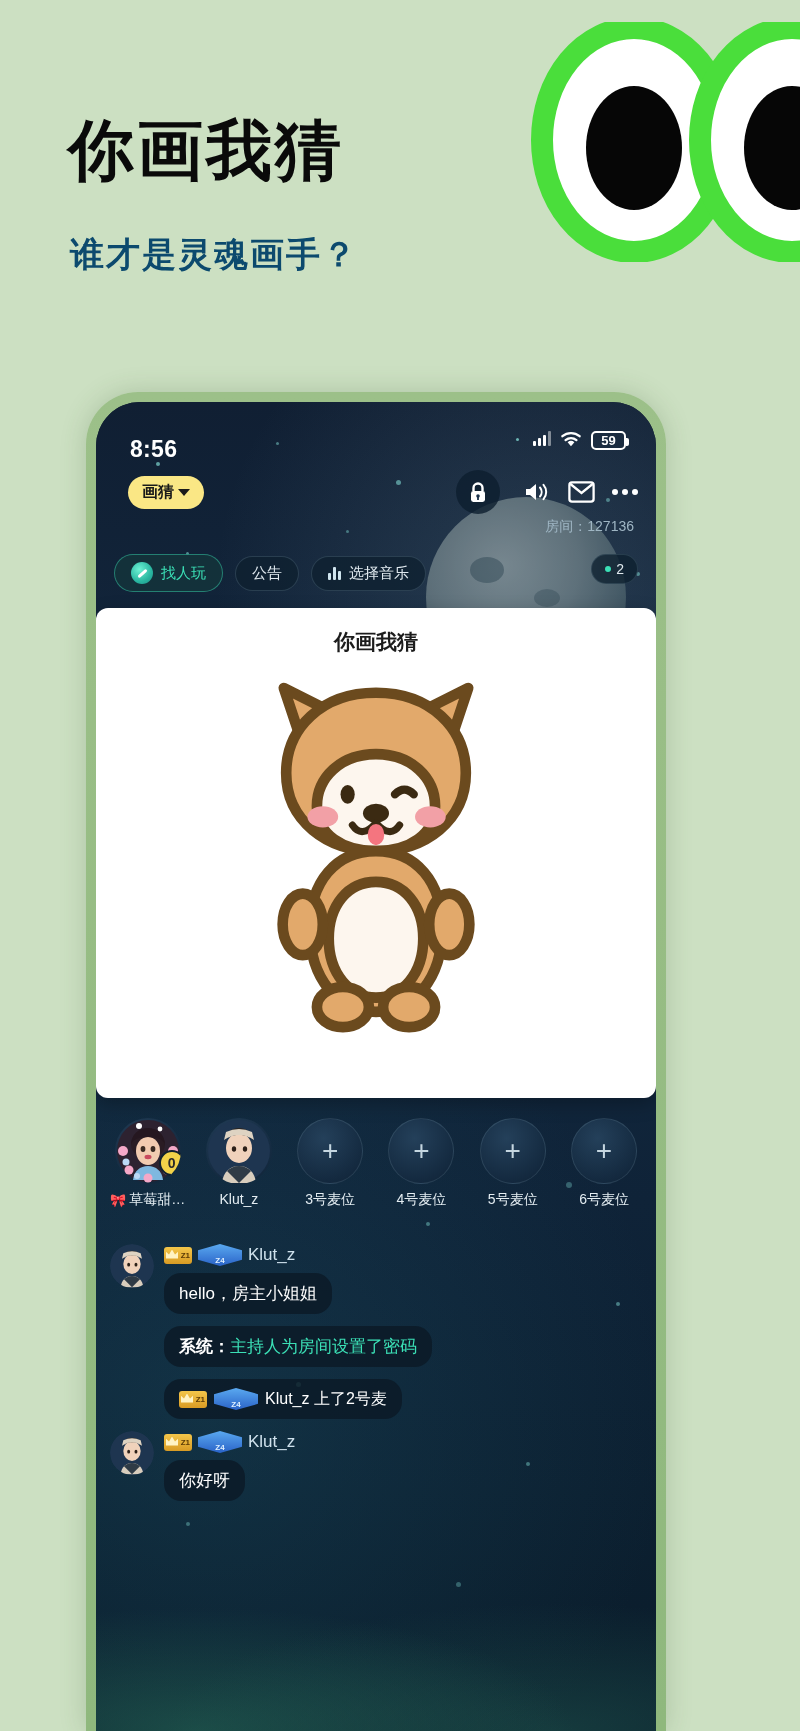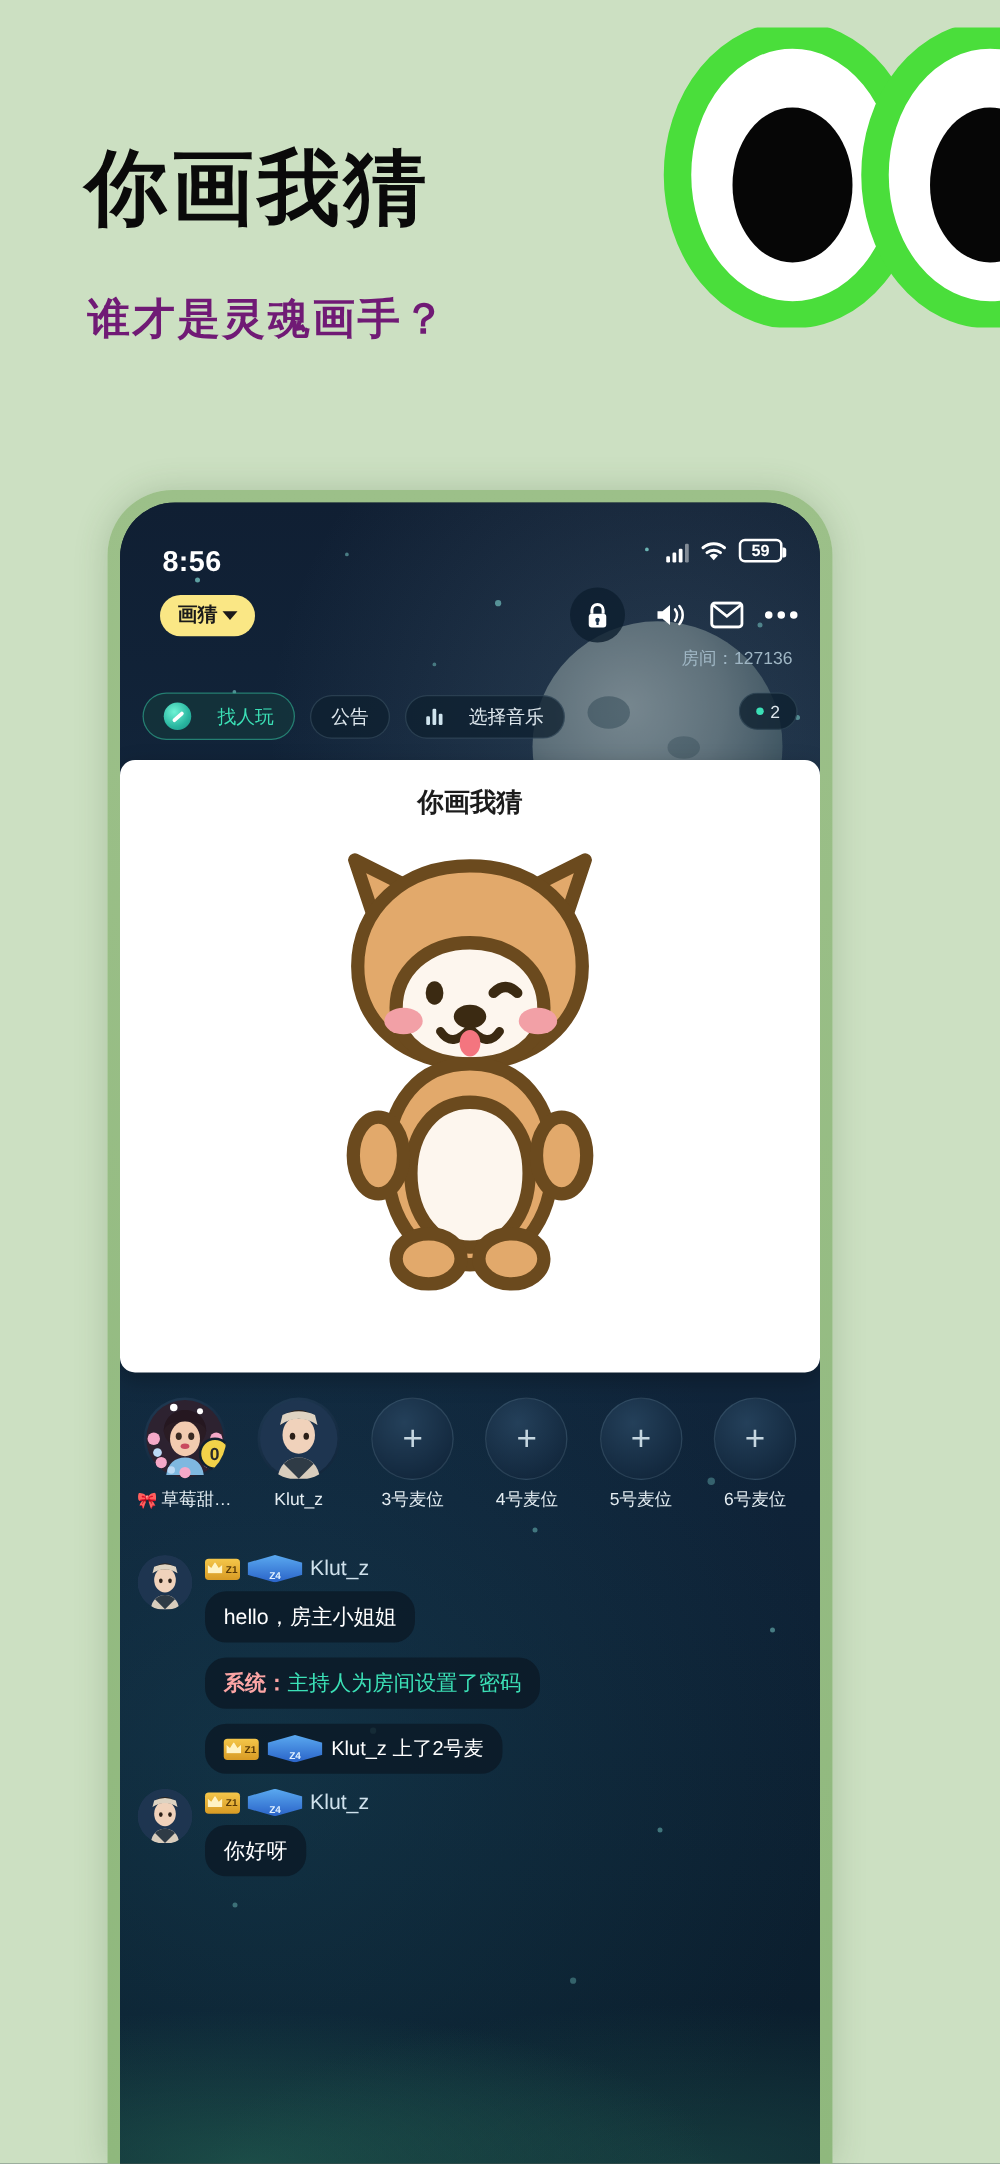--- a/index.html
+++ b/index.html
@@ -26,21 +26,21 @@
     color: #0a0a0a;
     line-height: 1;
     font-family: "DejaVu Sans", sans-serif;
   }
   .promo-sub {
     position: absolute;
     left: 70px; top: 232px;
     font-size: 34px;
     font-weight: 800;
     letter-spacing: 2px;
-    color: #701a75;
+    color: #0c4a6e;
     font-family: "DejaVu Sans", sans-serif;
   }
   .eyes {
     position: absolute;
     right: -58px; top: 22px;
   }
 
   
   .phone {
     position: absolute;
@@ -89,21 +89,21 @@
                 radial-gradient(ellipse at 82% 100%, rgba(35,95,85,.45) 0%, rgba(35,95,85,0) 60%);
   }
 
   
   .statusbar {
     position: absolute; left:0; top:0; width:100%; height:62px;
     display:flex; align-items:center; justify-content:space-between;
     padding: 14px 30px 0 34px; color:#fff;
   }
   .sb-time { font-size:23px; font-weight:700; letter-spacing:.3px;margin-top:18px; }
-  .sb-right { display:flex; align-items:flex-end; gap:9px; }
+  .sb-right { display:flex; align-items:flex-start; gap:9px; }
   .sig { display:flex; align-items:flex-end; gap:2px; height:15px; }
   .sig i { display:block; width:3px; background:#fff; border-radius:1px; }
   .batt {
     min-width:35px; height:19px; border:2px solid #fff; border-radius:5px;
     font-size:13px; font-weight:700; color:#fff;
     display:flex; align-items:center; justify-content:center;
     position:relative;
   }
   .batt::after{content:'';position:absolute;right:-5px;top:5px;width:3px;height:8px;background:#fff;border-radius:0 2px 2px 0;}
 
@@ -153,21 +153,21 @@
   .dots { display:flex; gap:4px; }
   .dots i{width:6px;height:6px;border-radius:50%;background:#fff;display:block;}
   .room-no {
     position:absolute; right:22px; top:116px;
     color:#9fb6c4; font-size:14px;
   }
 
   
   .tabs { position:absolute; left:18px; top:152px; display:flex; gap:12px; align-items:center;}
   .tab {
-    display:flex; align-items:center; gap:21px;
+    display:flex; align-items:center; gap:8px;
     background: rgba(14,32,48,.78);
     border:1px solid rgba(120,150,170,.25);
     border-radius: 20px;
     padding: 7px 16px;
     color:#dfe8ee; font-size:15px;
   }
   .tab.active { color:#3be0b6; border-color: rgba(59,224,182,.45); background:rgba(20,56,60,.7); }
   .tab-ico { width:22px;height:22px;border-radius:50%; flex:none;
     background: radial-gradient(circle at 38% 34%, #6ff3d5 0%, #29b6a0 60%, #1b8e86 100%);
     position:relative; }
@@ -250,21 +250,21 @@
     display:flex;align-items:flex-end;justify-content:center;
     font-size:8px;color:#dff0ff;font-weight:700; padding-bottom:1px;
   }
   .bubble {
     background: rgba(11,25,38,.80);
     border-radius: 17px;
     padding: 9px 15px;
     color:#fff; font-size:17px;
   }
   .bubble.sys { color:#3be0b6; }
-  .bubble.sys .sys-k { color:#fca5a5; font-weight:700; }
+  .bubble.sys .sys-k { color:#ffffff; font-weight:700; }
   .bubble.enter { color:#fff; font-size:16px; display:flex; align-items:center; gap:7px;}
 </style>
 </head>
 <body>
 
 <div class="promo">
   <svg class="eyes" width="330" height="240" viewBox="0 0 330 240">
     <ellipse cx="106" cy="118" rx="92" ry="112" fill="#ffffff" stroke="#4ade3b" stroke-width="22"></ellipse>
     <ellipse cx="264" cy="118" rx="92" ry="112" fill="#ffffff" stroke="#4ade3b" stroke-width="22"></ellipse>
     <ellipse cx="106" cy="126" rx="48" ry="62" fill="#060606"></ellipse>

